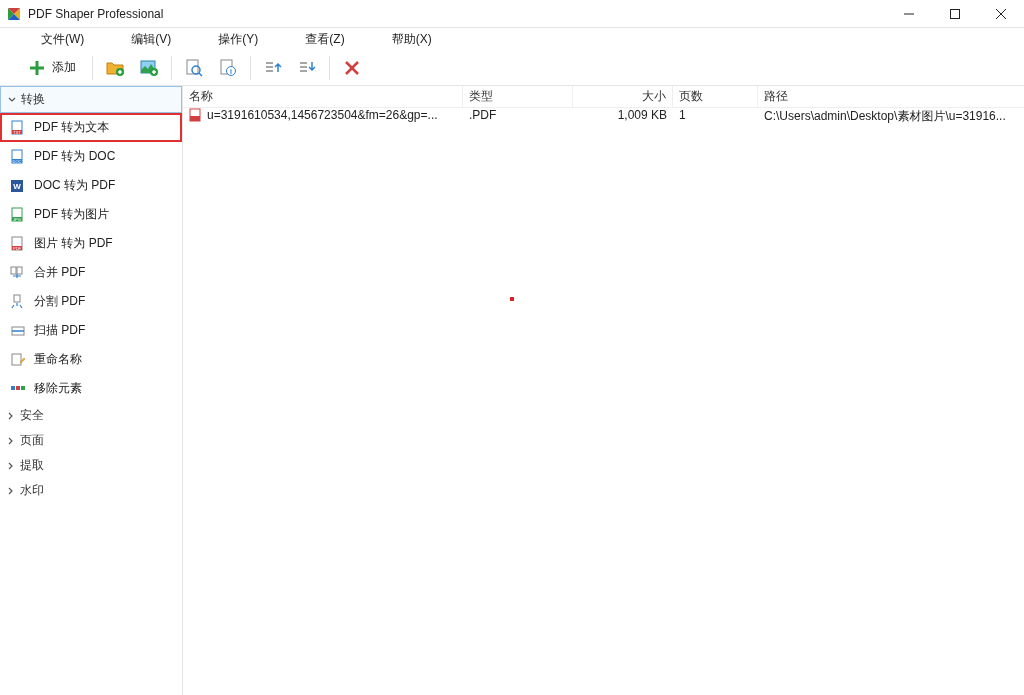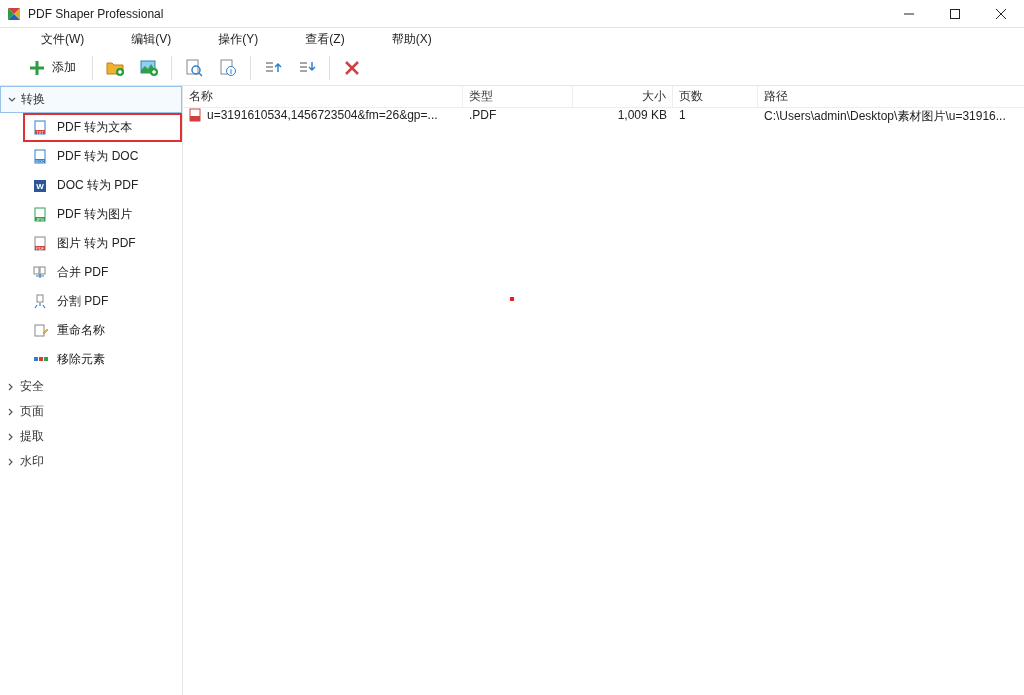--- a/index.html
+++ b/index.html
@@ -14,21 +14,21 @@
 .menubar .menu-item { padding: 2px 8px; font-size: 12px; margin-left: 29px; }
 .toolbar { height: 36px; display: flex; align-items: center; padding: 0 20px; gap: 6px; border-bottom: 1px solid #e5e5e5; }
 .tbsep { width: 1px; height: 24px; background: #e0e0e0; margin: 0 2px; }
 .tbbtn { width: 28px; height: 28px; display: flex; align-items: center; justify-content: center; border-radius: 3px; }
 .tbbtn.wide { width: auto; padding: 0 8px; gap: 6px; }
 .main { flex: 1; display: flex; min-height: 0; }
 .sidebar { width: 183px; border-right: 1px solid #e5e5e5; overflow: auto; }
 .side-group-hdr { display: flex; align-items: center; gap: 4px; padding: 4px 6px; font-size: 12px; color: #333; }
 .side-group-hdr .chev { width: 10px; height: 10px; display: flex; align-items: center; justify-content: center; }
 .side-group-hdr.selected { border: 1px solid #99c2e8; background: #f5faff; }
-.side-item { display: flex; align-items: flex-end; gap: 8px; padding: 6px 6px 6px 10px; font-size: 12px; margin-left: 23px; }
+.side-item { display: flex; align-items: flex-end; gap: 8px; padding: 6px 6px 6px 10px; font-size: 12px; }
 .side-item.highlight { border: 2px solid #e03030; padding: 4px 4px 4px 8px; }
 .side-icon { width: 16px; height: 16px; display: flex; align-items: center; justify-content: center; }
 .filepane { flex: 1; display: flex; flex-direction: column; min-width: 0; }
 .columns { display: flex; height: 22px; align-items: flex-end; border-bottom: 1px solid #eee; font-size: 12px; color: #333; }
 .col { padding: 0 6px; border-right: 1px solid #eee; height: 100%; display: flex; align-items: center; }
 .col.name { width: 280px; }
 .col.type { width: 110px; margin-top: 20px; }
 .col.size { width: 100px; justify-content: flex-end; }
 .col.pages { width: 85px; }
 .col.path { flex: 1; border-right: none; }
@@ -222,20 +222,29 @@
           <svg width="16" height="16" viewBox="0 0 16 16">
             <rect x="4" y="1" width="6" height="7" fill="none" stroke="#888"></rect>
             <path d="M4 11 l-2 3 M10 11 l2 3 M7 9 v3" stroke="#3080d0" stroke-width="1.2" fill="none"></path>
           </svg>
         </span>
         <span>分割 PDF</span>
       </div>
       <div class="side-item">
         <span class="side-icon">
           <svg width="16" height="16" viewBox="0 0 16 16">
+            <rect x="2" y="4" width="12" height="8" fill="none" stroke="#888"></rect>
+            <line x1="2" y1="8" x2="14" y2="8" stroke="#3080d0" stroke-width="1.5"></line>
+          </svg>
+        </span>
+        <span>扫描 PDF</span>
+      </div>
+      <div class="side-item">
+        <span class="side-icon">
+          <svg width="16" height="16" viewBox="0 0 16 16">
             <rect x="2" y="2" width="9" height="11" fill="none" stroke="#888"></rect>
             <path d="M10 10 l4 -4 l1 1 l-4 4 z" fill="#f0b030" stroke="#c08010" stroke-width="0.5"></path>
           </svg>
         </span>
         <span>重命名称</span>
       </div>
       <div class="side-item">
         <span class="side-icon">
           <svg width="16" height="16" viewBox="0 0 16 16">
             <rect x="1" y="5" width="4" height="4" fill="#3080d0"></rect>

